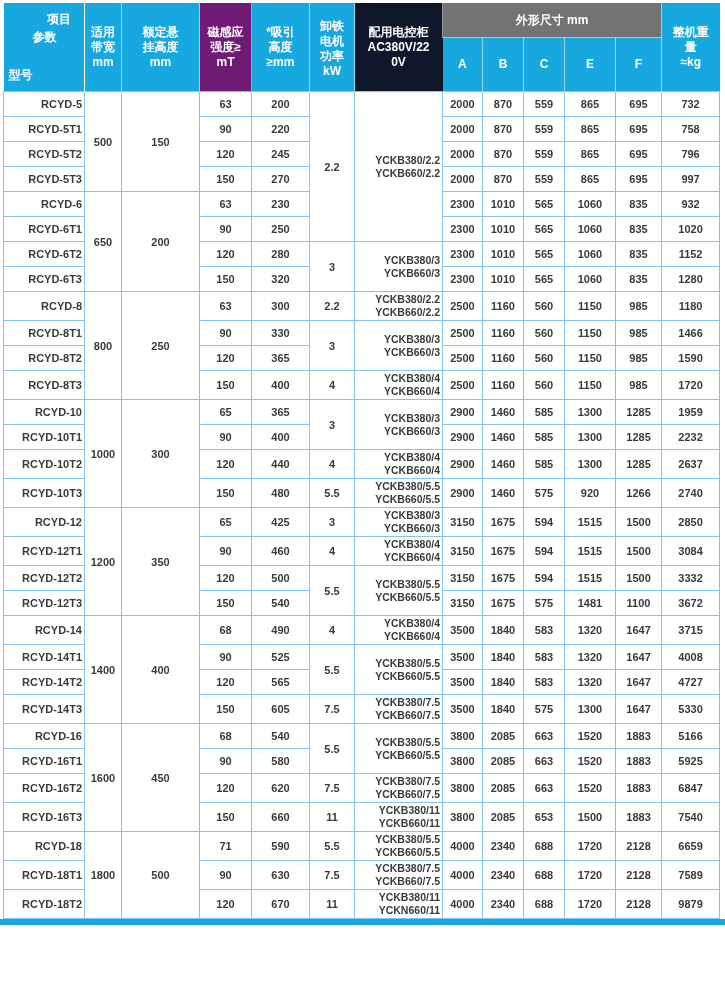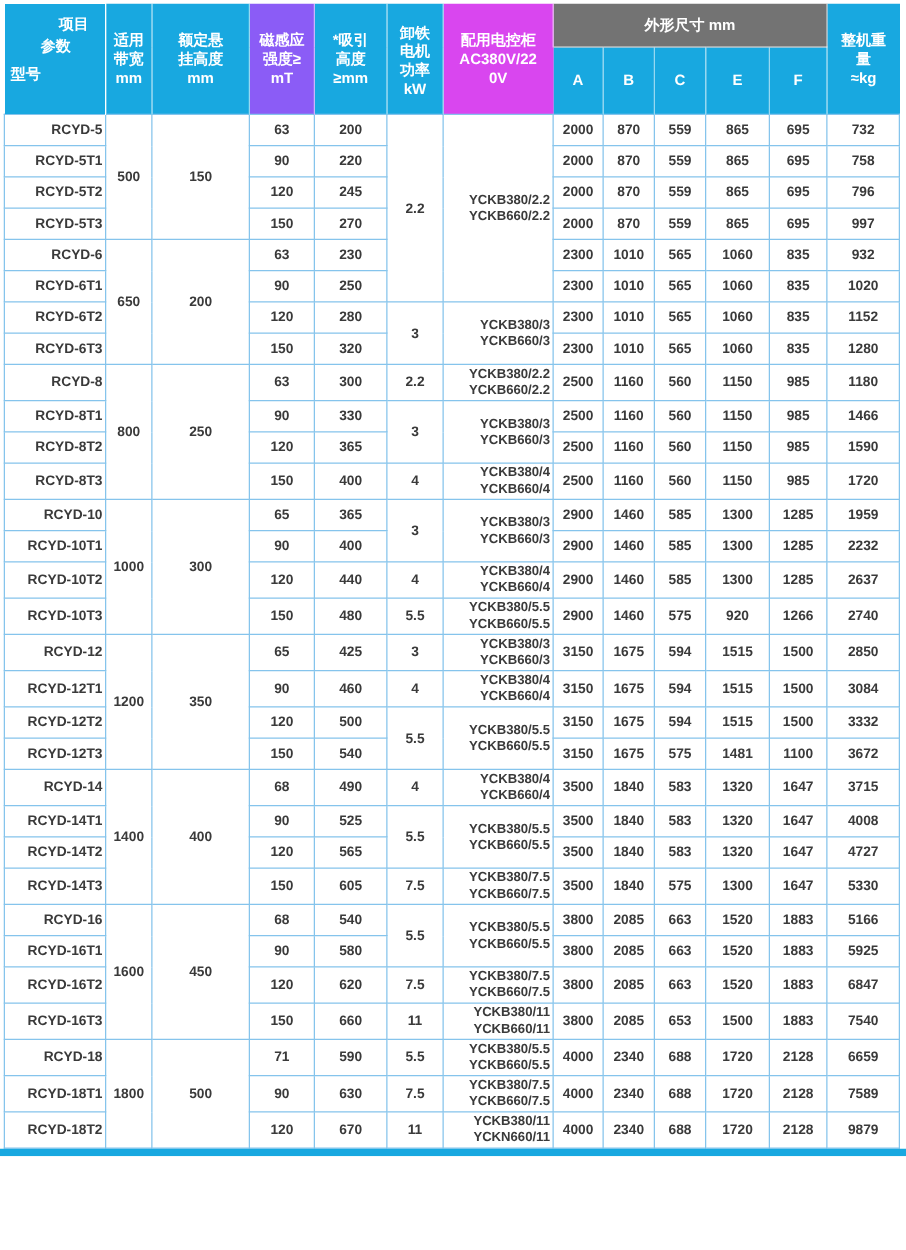--- a/index.html
+++ b/index.html
@@ -10,21 +10,21 @@
     background:#18a8e0;color:#fff;font-size:12px;font-weight:bold;
     border-left:1px solid rgba(255,255,255,.55);
     vertical-align:middle;text-align:center;white-space:pre-line;line-height:15px;padding:2px 1px;
   }
   thead tr th:first-child{border-left:none;}
   thead tr.subhdr th{border-top:1px solid rgba(255,255,255,.55);}
   th.corner{position:relative;}
   th.corner span{position:absolute;font-size:12px;}
   th.corner .c-item{top:9px;right:13px;}
   th.corner .c-param{top:27px;left:29px;}
-  th.corner .c-model{bottom:24px;left:5px;}
+  th.corner .c-model{bottom:8px;left:5px;}
   th.va-top{vertical-align:top;padding-top:16px;}
   tbody td{
     border:1px solid #85c4ec;color:#3a3a3a;font-size:11px;font-weight:bold;
     text-align:center;vertical-align:middle;height:25px;padding:1px 2px;box-sizing:border-box;
   }
   tbody td.model{text-align:right;padding-left:8px;}
   tbody td.cab{text-align:right;padding-left:7px;white-space:pre-line;font-size:10.5px;line-height:13px;}
   .bottom-bar{width:725px;height:6px;margin-left:-3px;margin-top:0;}
 </style>
 </head>
@@ -53,31 +53,31 @@
           <span class="c-item">项目</span>
           <span class="c-param">参数</span>
           <span class="c-model">型号</span>
         </th>
         <th rowspan="2" style="background: rgb(24, 168, 224);">适用
 带宽
 mm</th>
         <th rowspan="2" style="background: rgb(24, 168, 224);">额定悬
 挂高度
 mm</th>
-        <th rowspan="2" style="background: #8b5cf6;">磁感应
+        <th rowspan="2" style="background: #701a75;">磁感应
 强度≥
 mT</th>
         <th rowspan="2" style="background: rgb(24, 168, 224);">*吸引
 高度
 ≥mm</th>
         <th rowspan="2" class="va-top" style="background: rgb(24, 168, 224);">卸铁
 电机
 功率
 kW</th>
-        <th rowspan="2" style="background: #d946ef;">配用电控柜
+        <th rowspan="2" style="background: #0f172a;">配用电控柜
 AC380V/22
 0V</th>
         <th colspan="5" style="background: #737373;">外形尺寸  mm</th>
         <th rowspan="2" style="background: rgb(24, 168, 224);">整机重
 量
 ≈kg</th>
       </tr>
       <tr class="subhdr" style="height:50px">
         <th style="background: rgb(24, 168, 224);">A</th>
         <th style="background: rgb(24, 168, 224);">B</th>

